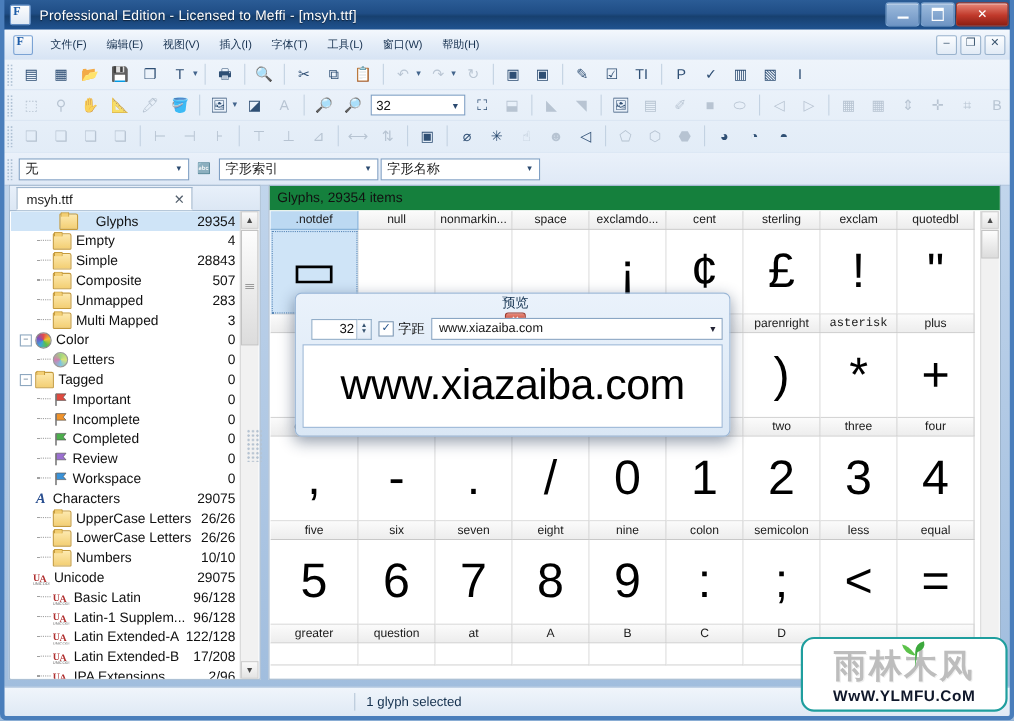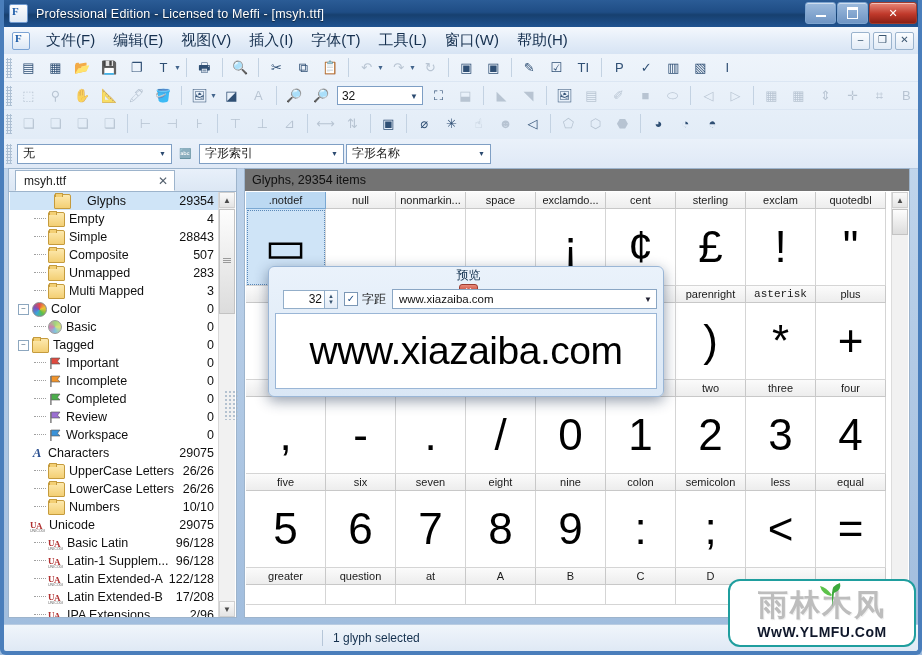--- a/index.html
+++ b/index.html
@@ -68,21 +68,21 @@
   .menubar .mb-icon{
     width:16px;height:16px;margin-left:8px;margin-right:7px;flex:none;
     background:linear-gradient(180deg,#fdfdfd,#dbe7f6);
     border:1px solid #7ba3d4;border-radius:2px;position:relative;
   }
   .menubar .mb-icon:after{
     content:"F";position:absolute;left:2px;top:-1px;font-size:11px;font-weight:bold;
     color:#1d5ca8;font-family:"Liberation Serif",serif;
   }
   .menu-item{
-    padding:4px 9px;color:#16304f;font-size:15px;white-space:nowrap;cursor:default;
+    padding:4px 9px;color:#16304f;font-size:10px;white-space:nowrap;cursor:default;
   }
   .mdi-btns{position:absolute;right:4px;top:5px;display:flex;gap:3px;}
   .mdi-btn{
     width:17px;height:16px;border:1px solid #9ab3cd;border-radius:2px;
     background:linear-gradient(180deg,#fbfdff,#e2ebf6);
     color:#3a556f;font-size:10px;line-height:14px;text-align:center;
   }
   
   .toolbars{
     position:absolute;left:4px;top:54px;width:914px;height:85px;
@@ -192,21 +192,21 @@
     background-image:radial-gradient(circle,#b4c2d0 1px,transparent 1.2px);
     background-size:4px 4px;
   }
   
   .glyphpanel{
     position:absolute;left:244px;top:168px;width:666px;height:450px;
     background:#fff;border:1px solid #9db4cc;box-sizing:border-box;overflow:hidden;
   }
   .gp-header{
     height:22px;display:flex;align-items:center;padding-left:7px;
-    font-size:12.5px;color:#111;background:#737373;
+    font-size:12.5px;color:#111;background:#15803d;
   }
   .grid{position:absolute;left:1px;top:23px;width:647px;}
   .grow{display:flex;}
   .ghead{
     height:17px;border:1px solid #c8c8c8;border-top:none;border-left:none;
     background:linear-gradient(180deg,#fbfbfb,#ededed);
     font-size:11px;color:#1a1a1a;display:flex;align-items:center;justify-content:center;
     box-sizing:border-box;overflow:hidden;white-space:nowrap;
   }
   .gcell{
@@ -527,21 +527,21 @@
           <span class="ind" style="width: 4px;"></span>
           <span class="exp">−</span>
           <span class="ico wheel"></span>
           <span class="lbl">Color</span>
           <span class="cnt">0</span>
         </div>
         <div class="trow">
           <span class="ind" style="width: 20px;"></span>
           <span class="ind" style="width: 12px; border-top: 1px dotted rgb(160, 160, 160); height: 1px; margin-right: 2px;"></span>
           <span class="ico wheel2"></span>
-          <span class="lbl">Basic</span>
+          <span class="lbl">Letters</span>
           <span class="cnt">0</span>
         </div>
         <div class="trow">
           <span class="ind" style="width: 4px;"></span>
           <span class="exp">−</span>
           <span class="ico folder"></span>
           <span class="lbl">Tagged</span>
           <span class="cnt">0</span>
         </div>
         <div class="trow">

